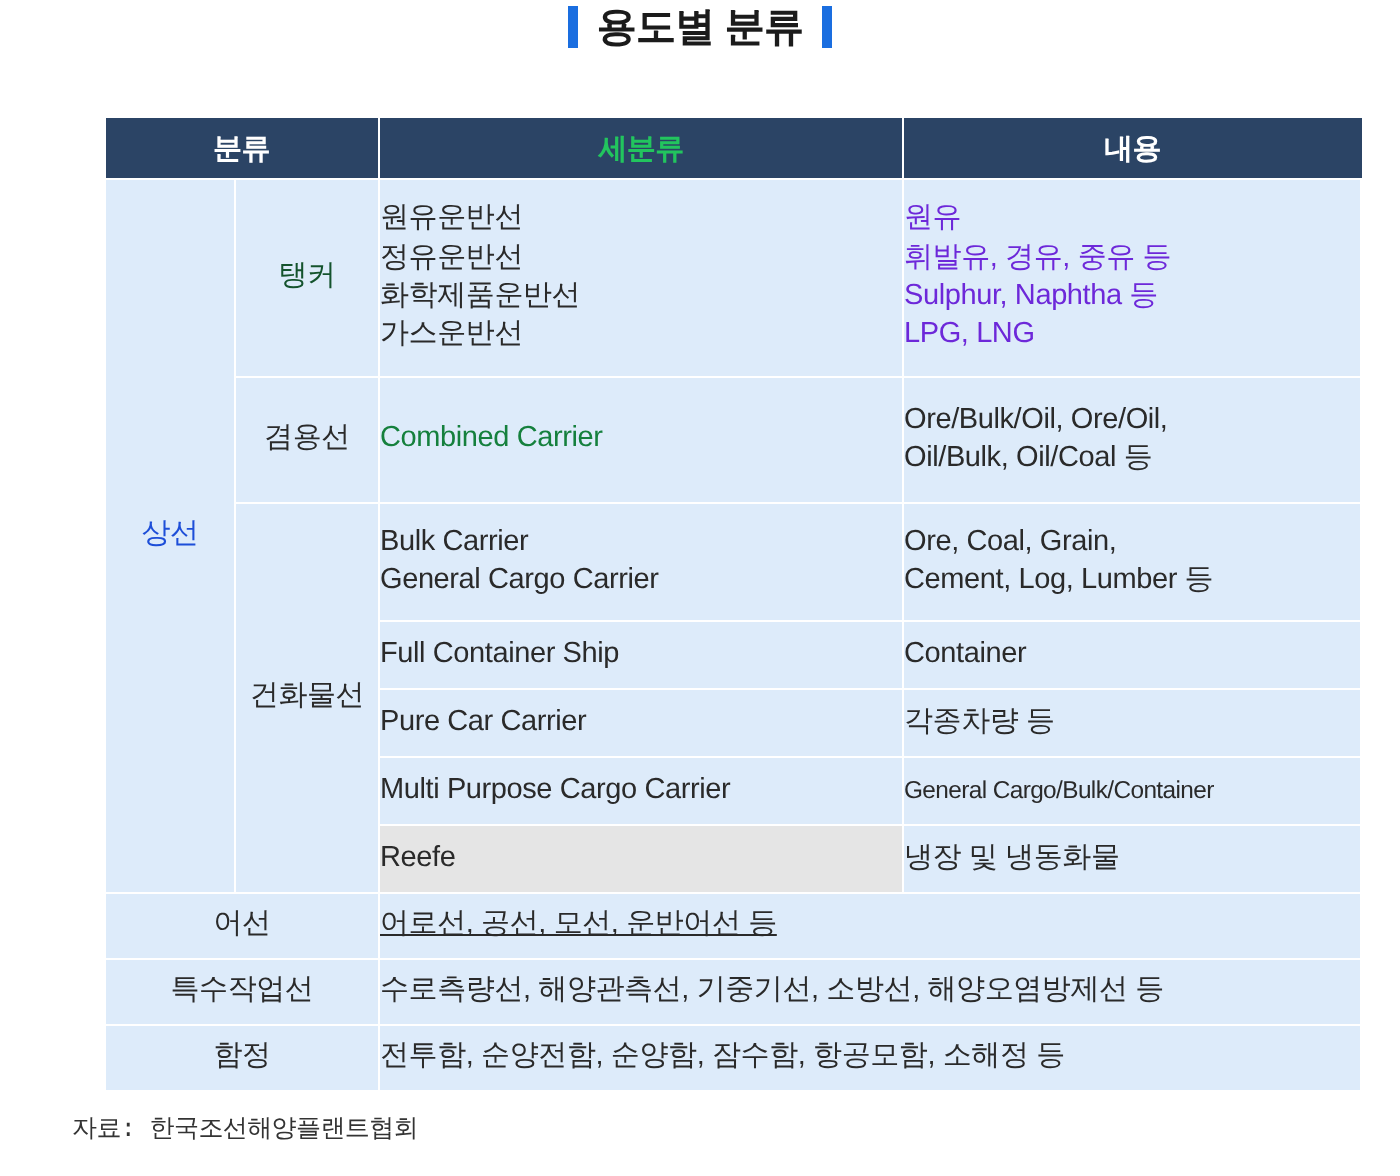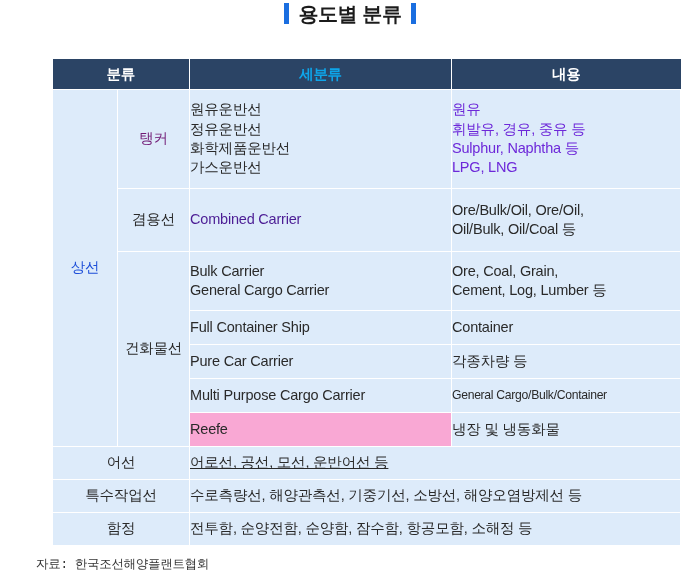--- a/index.html
+++ b/index.html
@@ -133,51 +133,51 @@
       <colgroup>
         <col style="width:65px">
         <col style="width:72px">
         <col style="width:262px">
         <col style="width:229px">
       </colgroup>
 
       <thead>
         <tr>
           <th colspan="2" style="background: rgb(43, 68, 101); color: rgb(255, 255, 255);">분류</th>
-          <th style="background: rgb(43, 68, 101); color: #0ea5e9;">세분류</th>
+          <th style="background: rgb(43, 68, 101); color: #22c55e;">세분류</th>
           <th style="background: rgb(43, 68, 101); color: rgb(255, 255, 255);">내용</th>
         </tr>
       </thead>
 
       <tbody>
 
         <tr>
           <td class="cell c-center" rowspan="7" style="height: 98px; background: rgb(221, 235, 250); color: #1d4ed8;">상선</td>
-          <td class="cell c-center" style="height: 98px; background: rgb(221, 235, 250); color: #701a75;">탱커</td>
+          <td class="cell c-center" style="height: 98px; background: rgb(221, 235, 250); color: #14532d;">탱커</td>
           <td class="cell c-left" style="background: rgb(221, 235, 250); color: rgb(42, 42, 42);">
             <div class="cell-lines">
               <div>원유운반선</div>
               <div>정유운반선</div>
               <div>화학제품운반선</div>
               <div>가스운반선</div>
             </div>
           </td>
           <td class="cell c-left" style="background: rgb(221, 235, 250); color: #6d28d9;">
             <div class="cell-lines">
               <div>원유</div>
               <div>휘발유, 경유, 중유 등</div>
               <div>Sulphur, Naphtha 등</div>
               <div>LPG, LNG</div>
             </div>
           </td>
         </tr>
 
         <tr>
           <td class="cell c-center" style="height: 62px; background: rgb(221, 235, 250); color: rgb(42, 42, 42);">겸용선</td>
-          <td class="cell c-left" style="background: rgb(221, 235, 250); color: #4c1d95;">
+          <td class="cell c-left" style="background: rgb(221, 235, 250); color: #15803d;">
             <div class="cell-lines">
               <div>Combined Carrier</div>
             </div>
           </td>
           <td class="cell c-left" style="background: rgb(221, 235, 250); color: rgb(42, 42, 42);">
             <div class="cell-lines">
               <div>Ore/Bulk/Oil, Ore/Oil,</div>
               <div>Oil/Bulk, Oil/Coal 등</div>
             </div>
           </td>
@@ -232,21 +232,21 @@
             </div>
           </td>
           <td class="cell c-left small" style="background: rgb(221, 235, 250); color: rgb(42, 42, 42);">
             <div class="cell-lines">
               <div>General Cargo/Bulk/Container</div>
             </div>
           </td>
         </tr>
 
         <tr>
-          <td class="cell c-left" style="height: 33px; background: #f9a8d4; color: rgb(42, 42, 42);">
+          <td class="cell c-left" style="height: 33px; background: #e5e5e5; color: rgb(42, 42, 42);">
             <div class="cell-lines">
               <div>Reefe</div>
             </div>
           </td>
           <td class="cell c-left" style="background: rgb(221, 235, 250); color: rgb(42, 42, 42);">
             <div class="cell-lines">
               <div>냉장 및 냉동화물</div>
             </div>
           </td>
         </tr>

